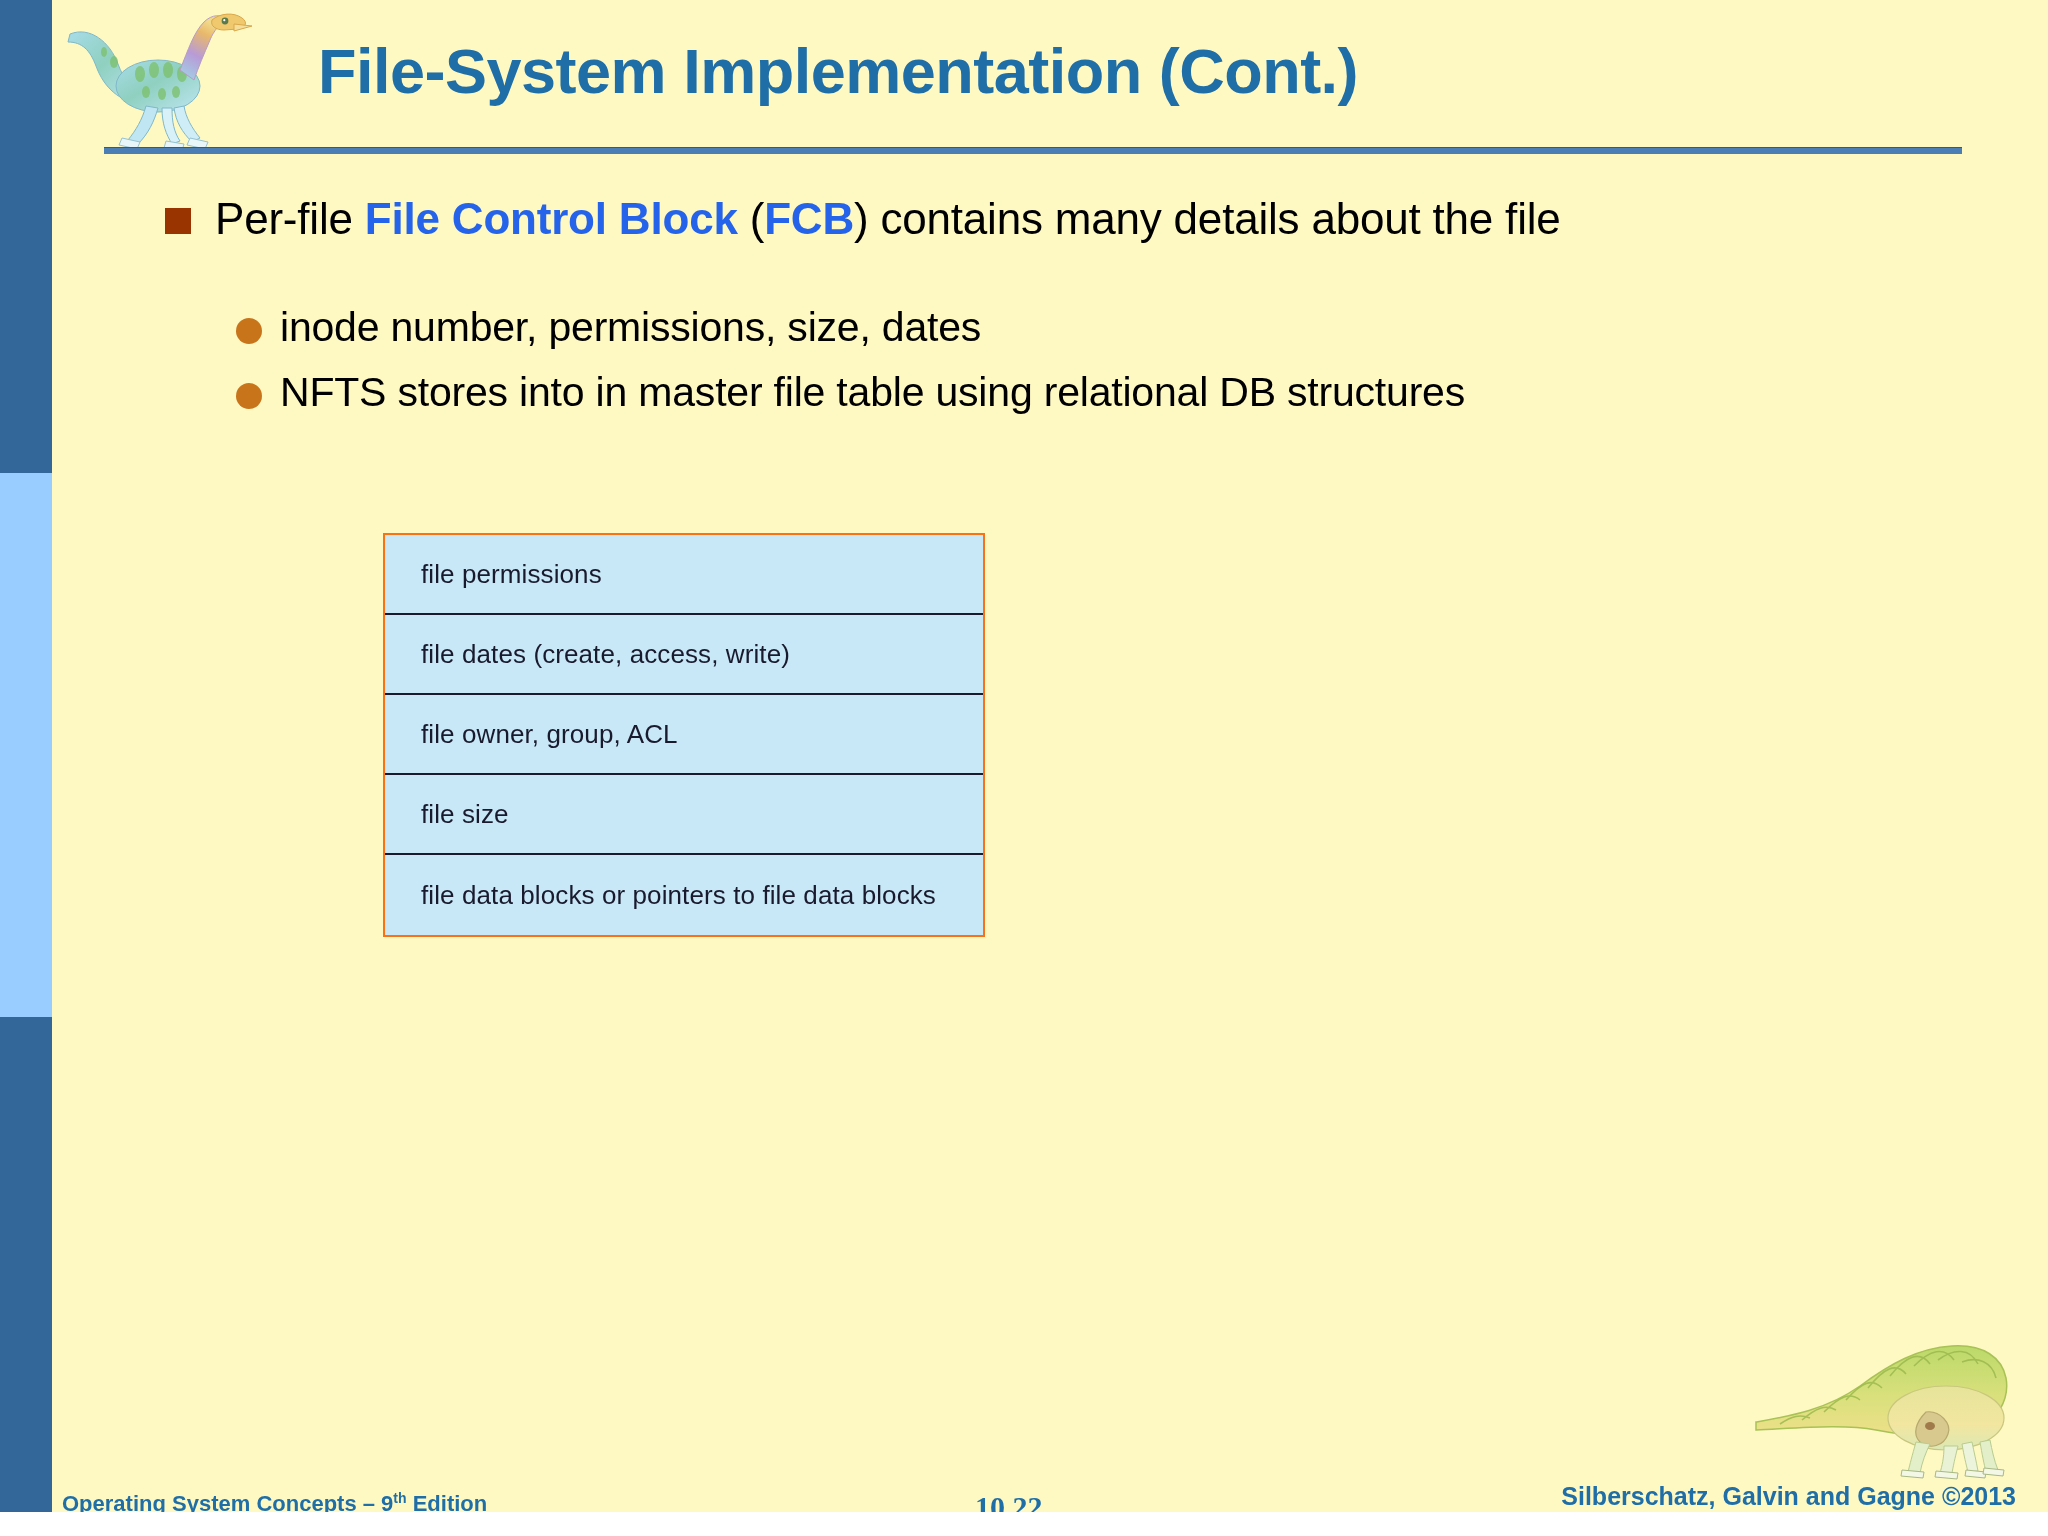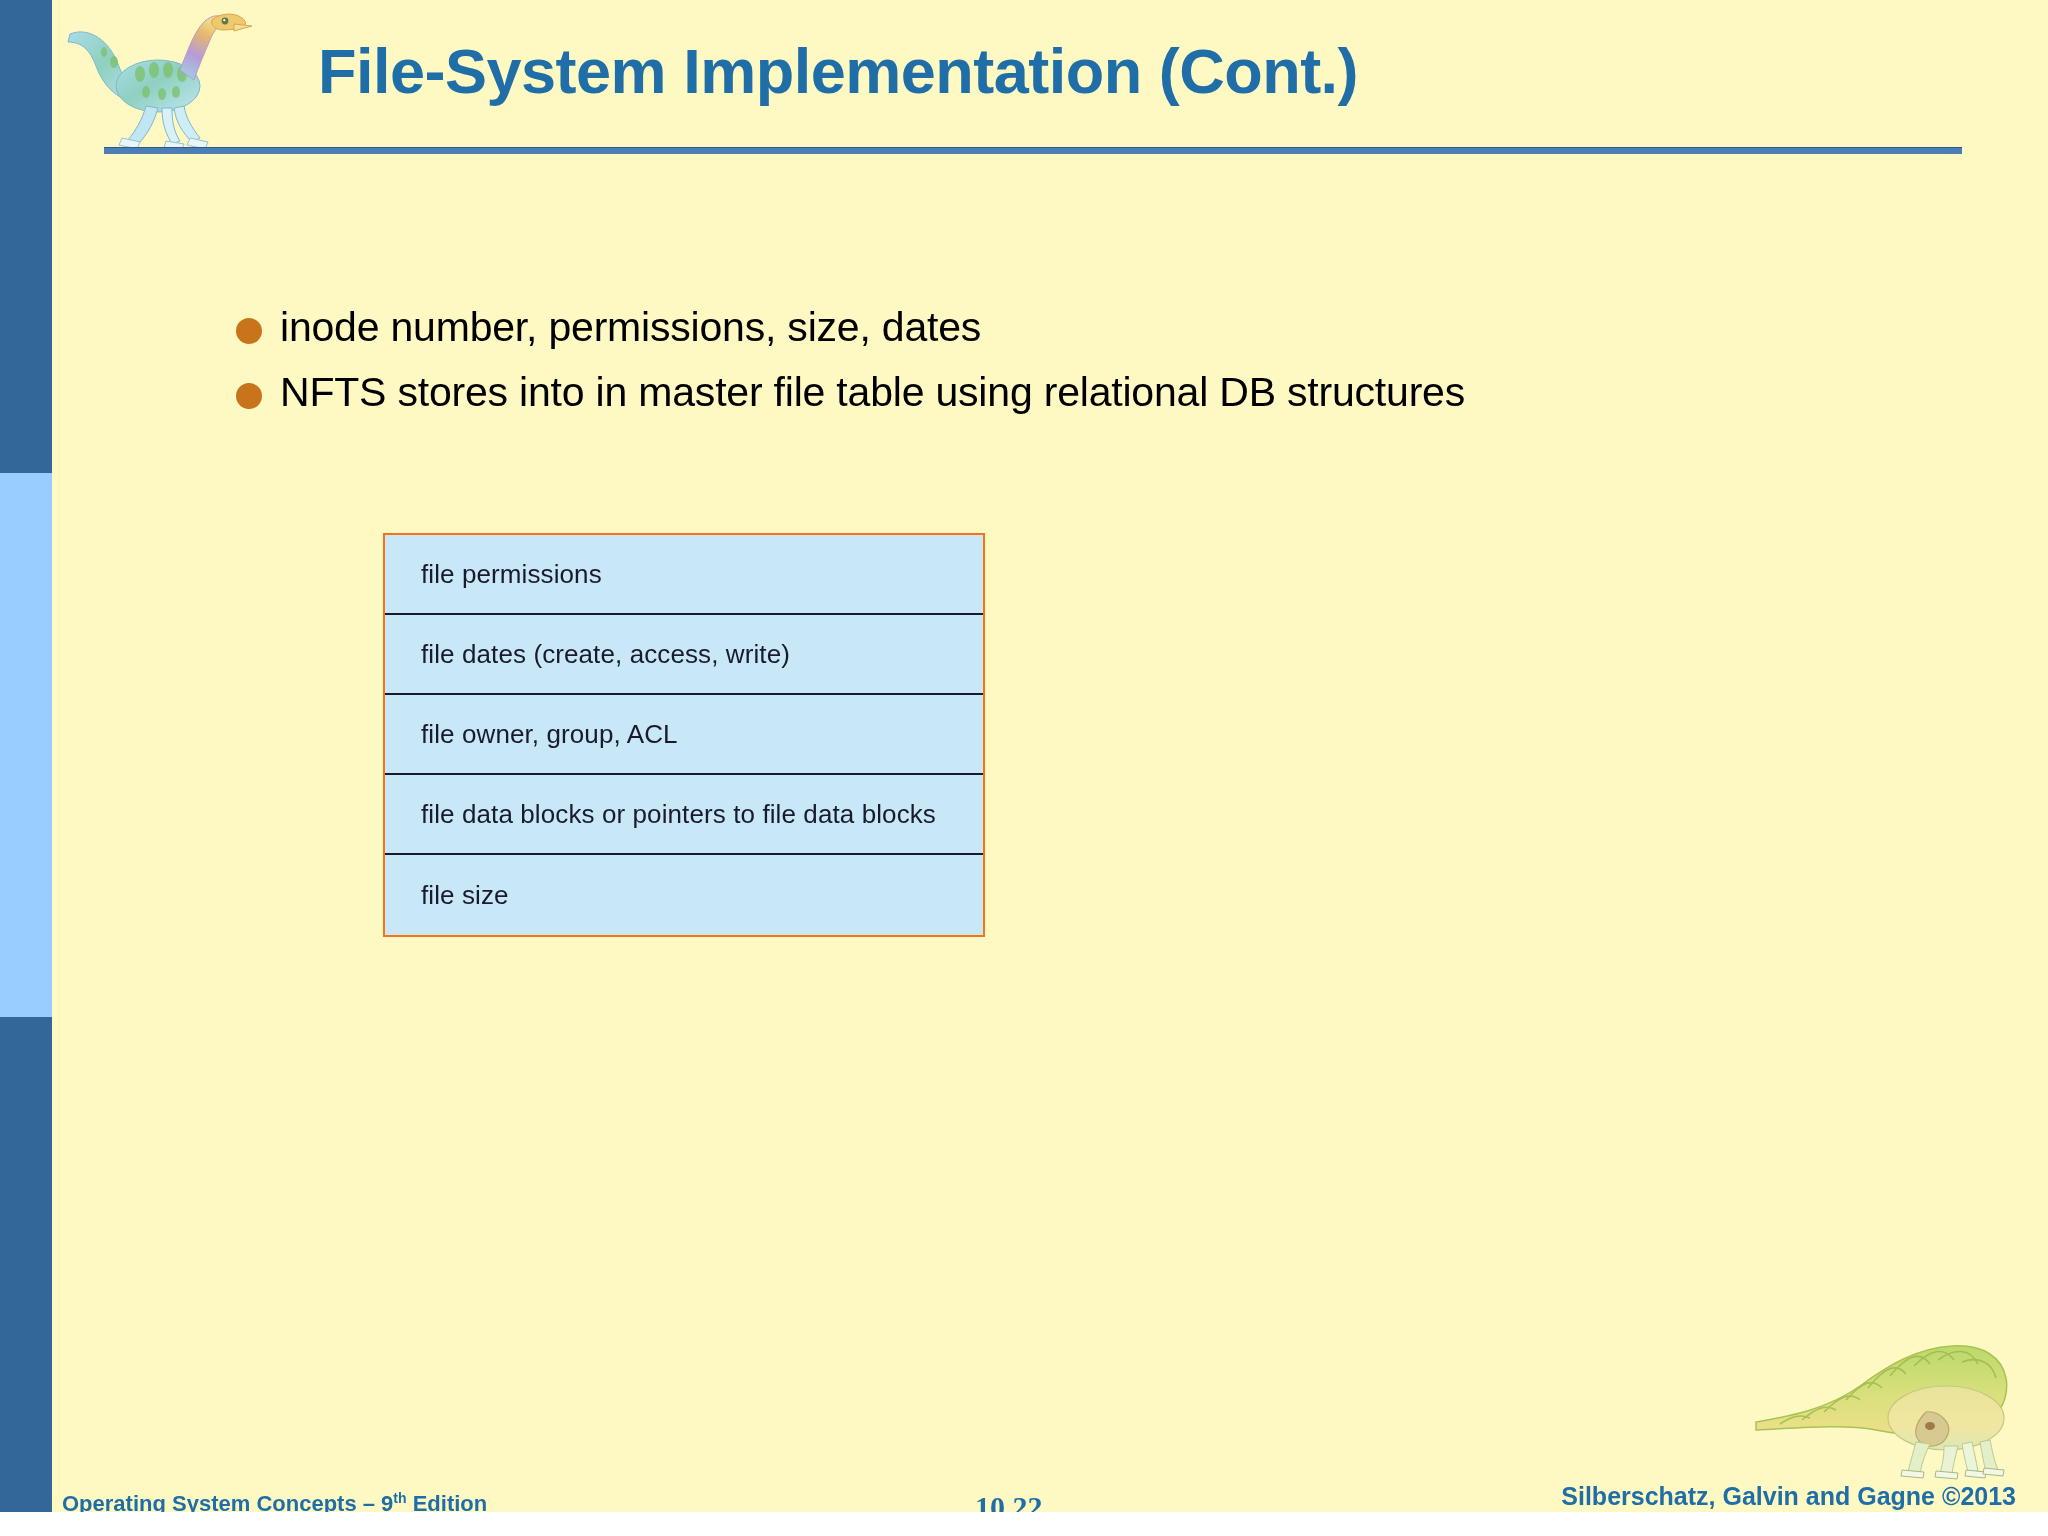--- a/index.html
+++ b/index.html
@@ -227,37 +227,43 @@
         <path d="M60 130 l 18 4 l -3 7 l -18 -4 Z"></path>
         <path d="M104 133 l 18 3 l -2 7 l -18 -3 Z"></path>
         <path d="M128 130 l 18 4 l -3 7 l -18 -4 Z"></path>
       </g>
     </svg>
   </div>
 
   <div class="slide-title">File-System Implementation (Cont.)</div>
   <div class="title-rule"></div>
 
+  <div class="bullet-l1">
+    <span class="sq-bullet"></span>
+    <div class="text">
+      <span>Per-file </span><span class="b">File Control Block</span><span class="paren"> (</span><span class="b">FCB</span><span>) contains many details about the file</span>
+    </div>
+  </div>
 
   <div class="bullet-l2 b1">
     <span class="dot-bullet"></span>
     <div class="text">inode number, permissions, size, dates</div>
   </div>
 
   <div class="bullet-l2 b2">
     <span class="dot-bullet"></span>
     <div class="text">NFTS stores into in master file table  using relational DB structures</div>
   </div>
 
   <div class="fcb-table">
     <div class="fcb-row">file permissions</div>
     <div class="fcb-row">file dates (create, access, write)</div>
     <div class="fcb-row">file owner, group, ACL</div>
+    <div class="fcb-row">file size</div>
     <div class="fcb-row">file data blocks or pointers to file data blocks</div>
-    <div class="fcb-row">file size</div>
   </div>
 
   <div class="footer-dino">
     <svg viewBox="0 0 290 150" width="290" height="150" aria-hidden="true">
       <defs>
         <linearGradient id="gSail" x1="0" y1="0" x2="0" y2="1">
           <stop offset="0%" stop-color="#BBD96A"></stop>
           <stop offset="55%" stop-color="#D9E07C"></stop>
           <stop offset="100%" stop-color="#EFE08A"></stop>
         </linearGradient>

